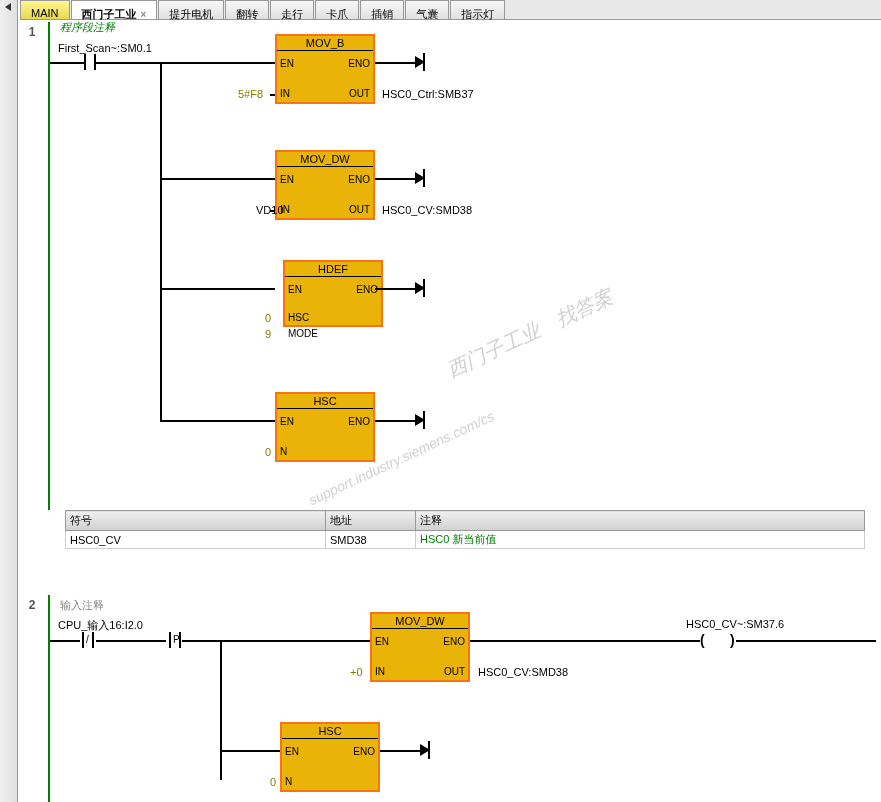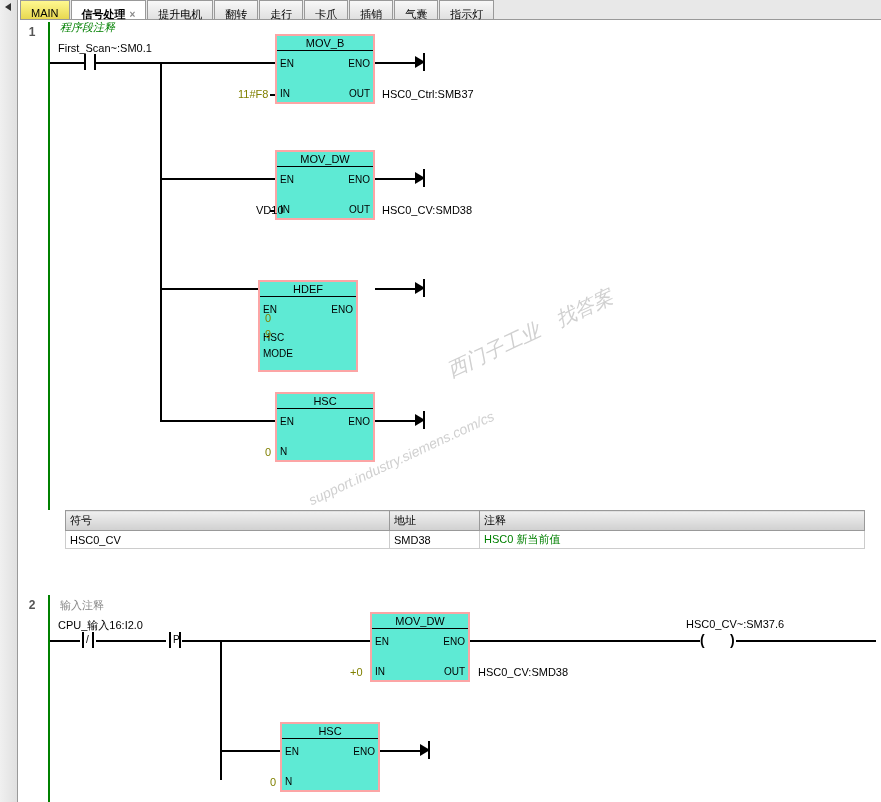--- a/index.html
+++ b/index.html
@@ -8,21 +8,21 @@
 .scrollbar-left::before { content: ''; position: absolute; top: 3px; left: 5px; width: 0; height: 0; border-right: 6px solid #333; border-top: 4px solid transparent; border-bottom: 4px solid transparent; }
 .tabs { position: absolute; left: 20px; top: 0; right: 0; height: 20px; display: flex; background: #e8e8e8; border-bottom: 1px solid #999; }
 .tab { padding: 6px 10px; border: 1px solid #999; border-bottom: none; margin-right: 1px; background: linear-gradient(to bottom, #f8f8f8, #e0e0e0); font-size: 11px; cursor: pointer; position: relative; }
 .tab.main { background: linear-gradient(to bottom, #fff890, #e8d850); }
 .tab.active { background: #fff; font-weight: bold; }
 .tab .close { margin-left: 4px; color: #888; font-size: 10px; }
 .content { position: absolute; left: 20px; top: 20px; right: 0; bottom: 0; background: #fff; overflow: hidden; }
 .network-num { position: absolute; width: 20px; text-align: center; font-weight: bold; color: #555; font-size: 12px; }
 .vline { position: absolute; width: 2px; background: #008000; }
 .hline { position: absolute; height: 2px; background: #000; }
-.block { position: absolute; border: 2px solid #fca5a5; background: #5eead4; font-size: 11px; }
+.block { position: absolute; border: 2px solid #f97316; background: #eab308; font-size: 11px; }
 .block-title { text-align: center; border-bottom: 1px solid #000; padding: 1px 0; font-size: 11px; }
 .block-label { position: absolute; font-size: 10px; }
 .block-label.left { left: 3px; }
 .block-label.right { right: 3px; }
 .text-label { position: absolute; font-size: 11px; color: #000; }
 .olive { color: #808000; }
 .arrow { position: absolute; }
 .arrow::after { content: ''; position: absolute; width: 0; height: 0; border-left: 10px solid #000; border-top: 6px solid transparent; border-bottom: 6px solid transparent; }
 .arrow::before { content: ''; position: absolute; left: 8px; width: 2px; height: 18px; top: -3px; background: #000; }
 .coil { position: absolute; font-size: 14px; font-weight: bold; }
@@ -39,21 +39,21 @@
 .section-title { position: absolute; color: #008000; font-size: 11px; }
 .input-comment { position: absolute; color: #888; font-size: 11px; }
 </style>
 </head>
 <body>
 
 <div class="scrollbar-left"></div>
 
 <div class="tabs">
   <div class="tab main"><span>MAIN</span></div>
-  <div class="tab active"><span>信号处理</span><span class="close">×</span></div>
+  <div class="tab active"><span>西门子工业</span><span class="close">×</span></div>
   <div class="tab"><span>提升电机</span></div>
   <div class="tab"><span>翻转</span></div>
   <div class="tab"><span>走行</span></div>
   <div class="tab"><span>卡爪</span></div>
   <div class="tab"><span>插销</span></div>
   <div class="tab"><span>气囊</span></div>
   <div class="tab"><span>指示灯</span></div>
 </div>
 
 <div class="content">
@@ -69,42 +69,42 @@
   <div class="vline" style="left:140px; top:42px; height:360px; background:#000;"></div>
 
   <div class="hline" style="left:140px; top:42px; width:115px;"></div>
   <div class="block" style="left:255px; top:14px; width:100px; height:70px;">
     <div class="block-title">MOV_B</div>
     <span class="block-label left" style="top:22px;">EN</span>
     <span class="block-label right" style="top:22px;">ENO</span>
     <span class="block-label left" style="top:52px;">IN</span>
     <span class="block-label right" style="top:52px;">OUT</span>
   </div>
-  <div class="text-label olive" style="left:218px; top:68px;">11#F8</div>
+  <div class="text-label olive" style="left:218px; top:68px;">5#F8</div>
   <div class="hline" style="left:250px; top:74px; width:5px;"></div>
   <div class="text-label" style="left:362px; top:68px;">HSC0_Ctrl:SMB37</div>
   <div class="hline" style="left:355px; top:42px; width:40px;"></div>
   <div class="arrow" style="left:395px; top:36px;"></div>
 
   <div class="hline" style="left:140px; top:158px; width:115px;"></div>
   <div class="block" style="left:255px; top:130px; width:100px; height:70px;">
     <div class="block-title">MOV_DW</div>
     <span class="block-label left" style="top:22px;">EN</span>
     <span class="block-label right" style="top:22px;">ENO</span>
     <span class="block-label left" style="top:52px;">IN</span>
     <span class="block-label right" style="top:52px;">OUT</span>
   </div>
   <div class="text-label" style="left:236px; top:184px;">VD10</div>
   <div class="hline" style="left:250px; top:190px; width:5px;"></div>
   <div class="text-label" style="left:362px; top:184px;">HSC0_CV:SMD38</div>
   <div class="hline" style="left:355px; top:158px; width:40px;"></div>
   <div class="arrow" style="left:395px; top:152px;"></div>
 
   <div class="hline" style="left:140px; top:268px; width:115px;"></div>
-  <div class="block" style="left:238px; top:240px; width:100px; height:92px;margin-top:20px;">
+  <div class="block" style="left:263px; top:240px; width:100px; height:67px;">
     <div class="block-title">HDEF</div>
     <span class="block-label left" style="top:22px;">EN</span>
     <span class="block-label right" style="top:22px;">ENO</span>
     <span class="block-label left" style="top:50px;">HSC</span>
     <span class="block-label left" style="top:66px;">MODE</span>
   </div>
   <div class="text-label olive" style="left:245px; top:292px;">0</div>
   <div class="text-label olive" style="left:245px; top:308px;">9</div>
   <div class="hline" style="left:355px; top:268px; width:40px;"></div>
   <div class="arrow" style="left:395px; top:262px;"></div>
@@ -119,21 +119,21 @@
   <div class="text-label olive" style="left:245px; top:426px;">0</div>
   <div class="hline" style="left:355px; top:400px; width:40px;"></div>
   <div class="arrow" style="left:395px; top:394px;"></div>
 
   <div class="watermark" style="left:420px; top:300px;">西门子工业　找答案</div>
   <div class="watermark" style="left:280px; top:430px; font-size:14px;">support.industry.siemens.com/cs</div>
 
   <table class="table" style="left:45px; top:490px; width:800px;">
     <tbody>
         <tr>
-      <th style="width:324px;">符号</th>
+      <th style="width:260px;">符号</th>
       <th style="width:90px;">地址</th>
       <th>注释</th>
     </tr>
     <tr>
       <td>HSC0_CV</td>
       <td>SMD38</td>
       <td class="green">HSC0 新当前值</td>
     </tr>
   </tbody>
     </table>

